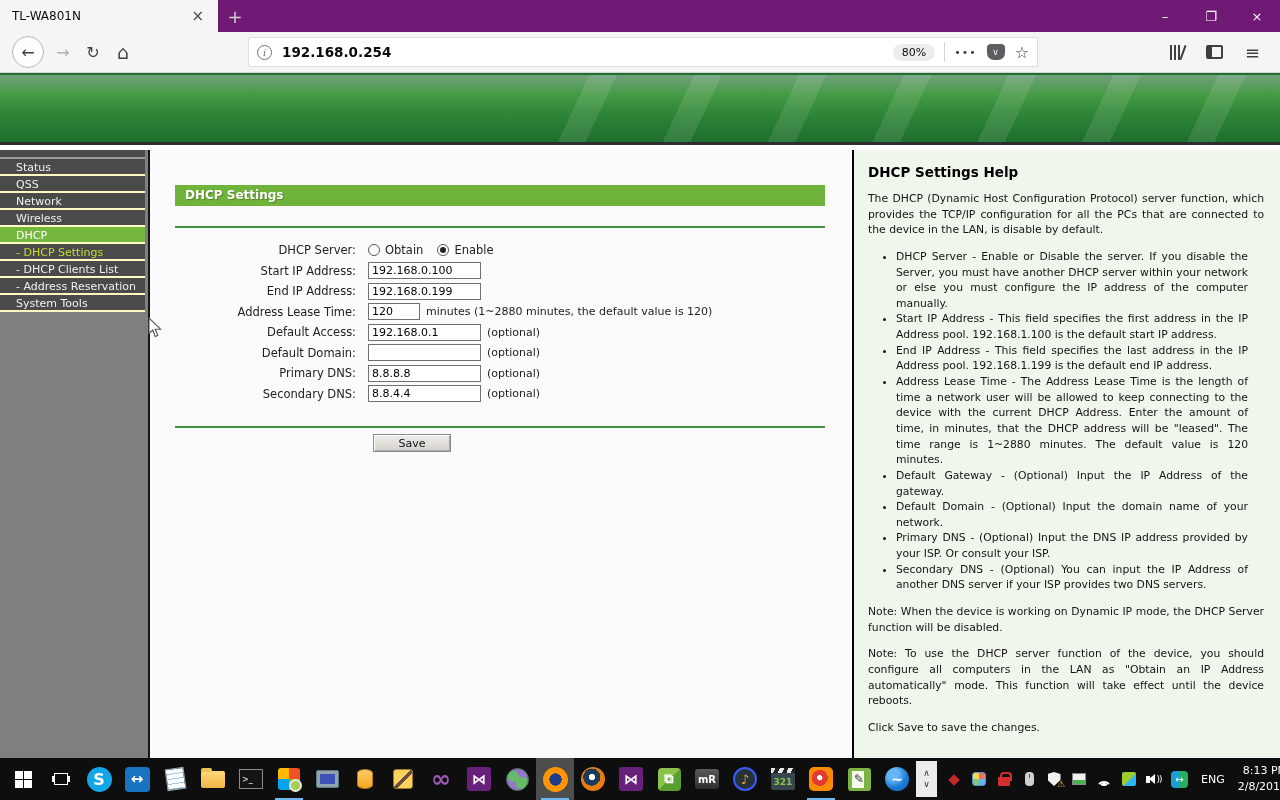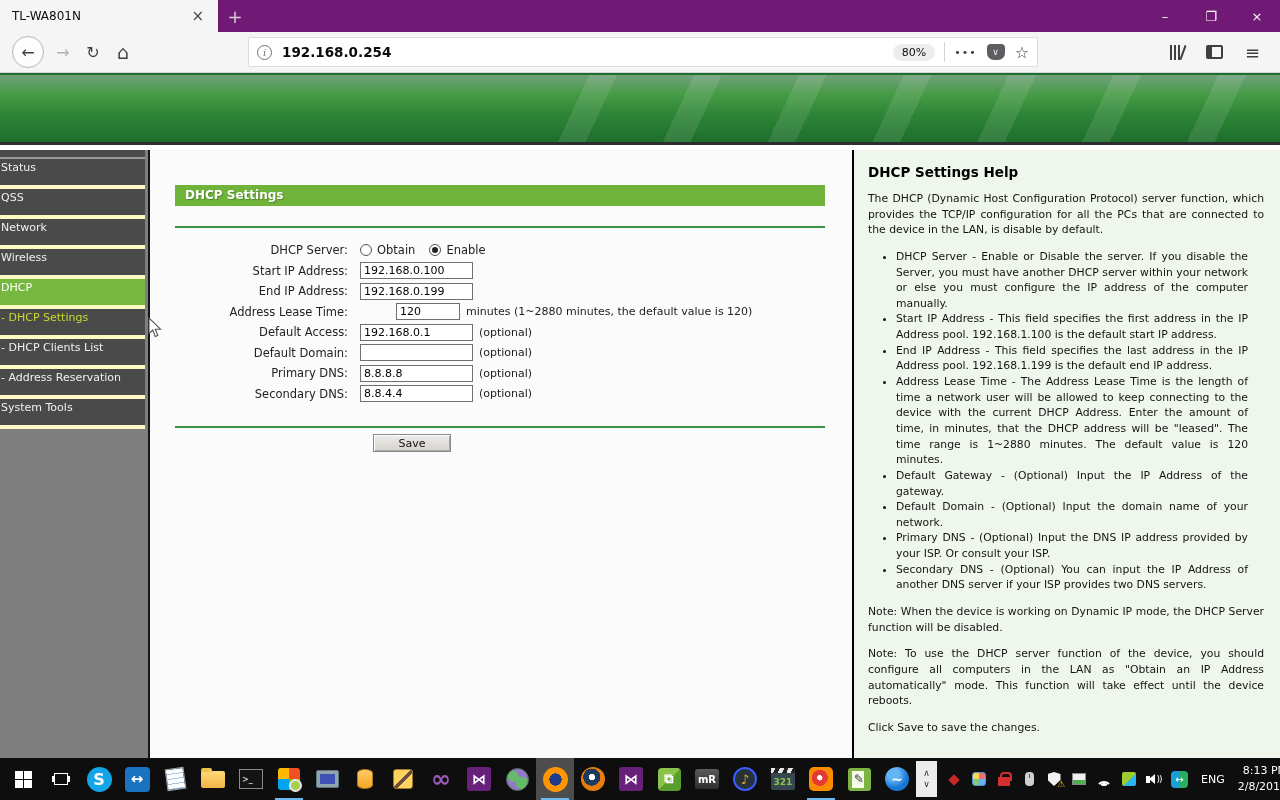--- a/index.html
+++ b/index.html
@@ -48,34 +48,34 @@
   .dev-model { color:#f2f6ef; font-size:10.5px; margin-top:4px; text-shadow:1px 1px 1px rgba(0,0,0,0.35); }
   .hdr-dark { height:3px; background:#2e2e2e; }
   .hdr-white { height:5px; background:#ffffff; }
 
   .page-body { height:608px; display:flex; }
 
   
   .sidebar { width:148px; background:#7f7f7f; display:flex; flex-direction:column; }
   .menu { width:145px; }
   .menu-top { height:9px; background:#4a4a4a; border-bottom:2px solid #9b9b9b; }
-  .menu-item { height:30px; line-height:17px; background:#4a4a4a; border-bottom:4px solid #fef9c3; color:#f0f0f0; font-size:11px; padding-left:1px; white-space:nowrap; cursor:pointer; }
+  .menu-item { height:17px; line-height:17px; background:#4a4a4a; border-bottom:2px solid #fef9c3; color:#f0f0f0; font-size:11px; padding-left:16px; white-space:nowrap; cursor:pointer; }
   .menu-item.active { background:#76b83f; color:#ffffff; }
   .menu-item.sub-selected { color:#c7db31; }
   .body-divider { width:2px; background:#161616; }
 
   
   .main { flex:1; background:#fbfbfb; padding-top:35px; }
   .section-title { margin-left:25px; width:650px; height:21px; line-height:21px; background:#6fb33a; color:#fff; font-size:12px; font-weight:bold; padding-left:10px; text-shadow:1px 1px 1px rgba(0,0,0,0.25); }
   .rule { margin:20px 27px 0 25px; height:2px; background:#3d9140; border:none; width:650px; }
-  .form { margin-top:12px; }
+  .form { margin-top:12px;padding-left:8px; }
   .form-row { display:flex; align-items:center; height:20.5px; }
   .f-label { width:210px; text-align:right; padding-right:12px; font-size:11.5px; color:#222; white-space:nowrap; }
   .f-input { width:113px; height:17px; border:1px solid #707070; font-size:11px; font-family:"DejaVu Sans", sans-serif; padding:0 3px; background:#fff; color:#000; }
-  .f-input.short { width:64px;margin-left:36px; }
+  .f-input.short { width:52px; }
   .f-suffix { font-size:11px; color:#222; margin-left:6px; white-space:nowrap; }
   .radio { width:12px; height:12px; border:1px solid #555; border-radius:50%; background:#fff; display:inline-block; position:relative; margin-right:5px; vertical-align:-2px; }
   .radio.checked::after { content:""; position:absolute; left:2px; top:2px; width:6px; height:6px; border-radius:50%; background:#222; }
   .radio-lab { font-size:11.5px; color:#222; margin-right:14px; }
   .save-row { margin-top:6px; }
   .save-btn { margin-left:223px; width:78px; height:18px; background:linear-gradient(#eeedeb,#d5d2cc); border:1px solid #8a8a8a; box-shadow:inset 1px 1px 0 #ffffff, inset -1px -1px 0 #a8a8a8; font-size:11px; color:#111; font-family:"DejaVu Sans", sans-serif; display:block; }
 
   
   .help { width:428px; background:#eff6ec; border-left:2px solid #000; padding:14px 16px 0 14px; color:#141414; overflow:hidden; }
   .help h2 { font-size:13.5px; color:#000; margin-bottom:11px; }

